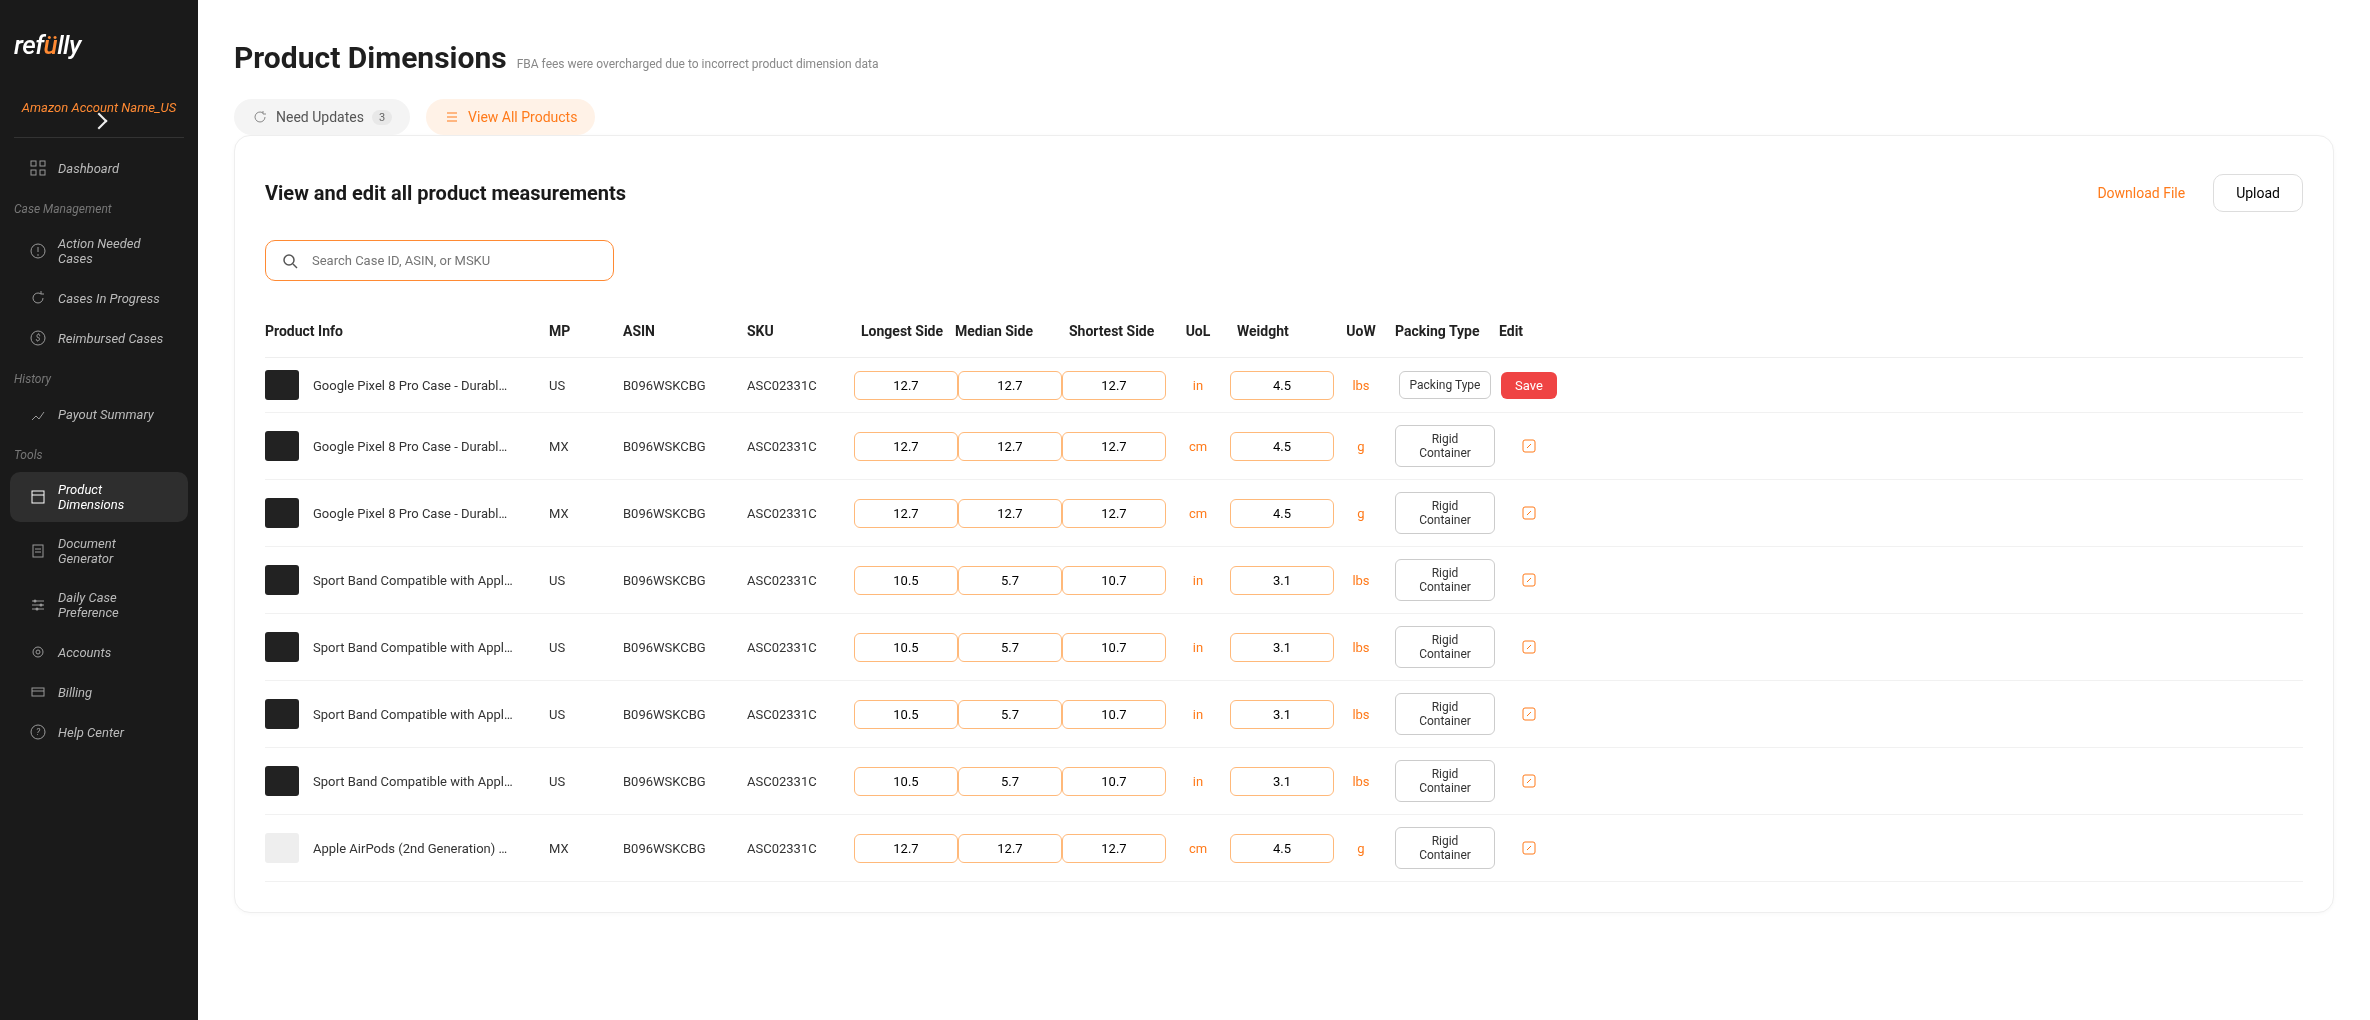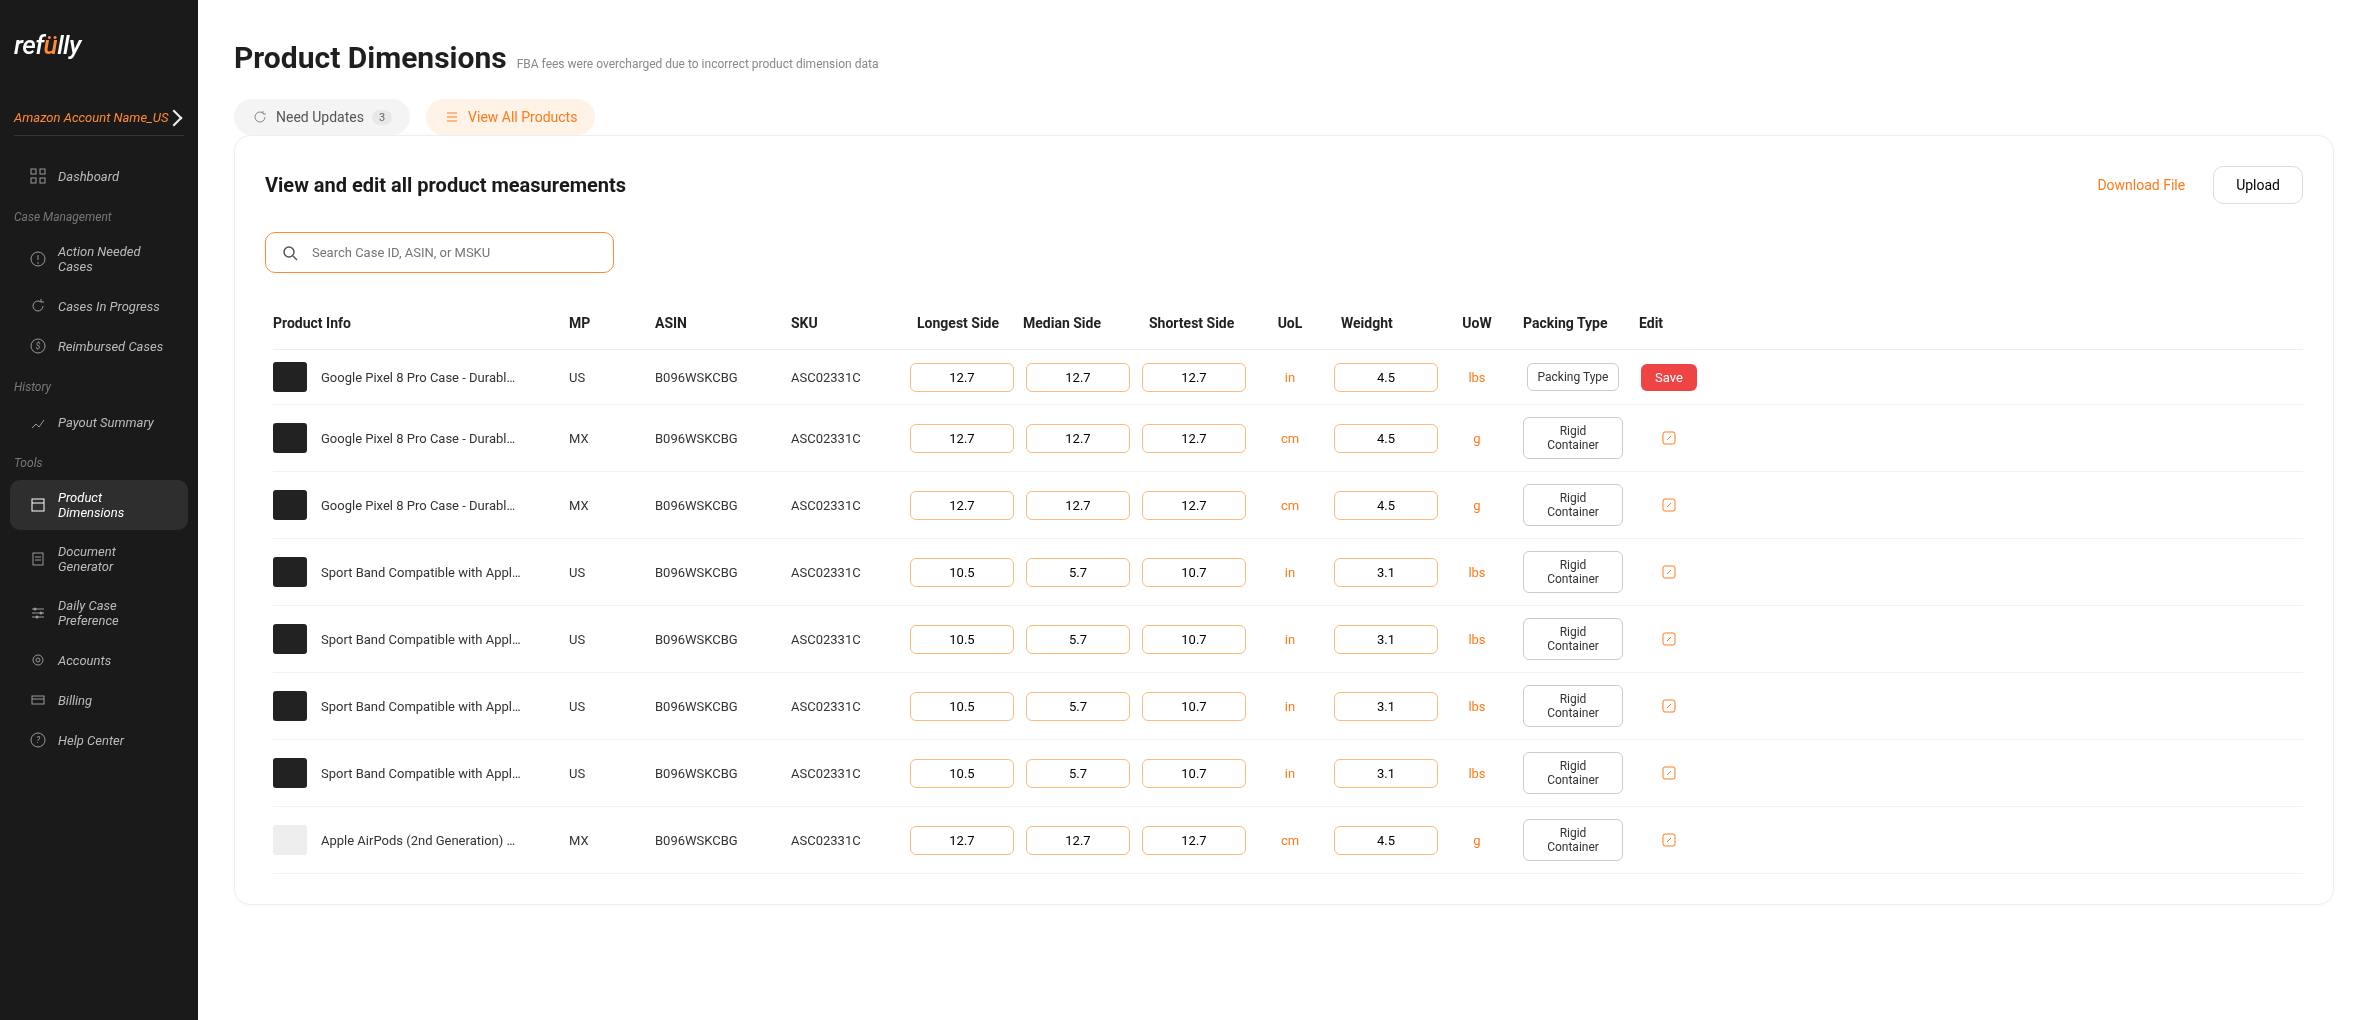--- a/index.html
+++ b/index.html
@@ -3,51 +3,51 @@
 <meta charset="utf-8">
 <style>
 * { margin: 0; padding: 0; box-sizing: border-box; font-family: -apple-system, BlinkMacSystemFont, "Segoe UI", Roboto, sans-serif; }
 body { display: flex; background: #fff; color: #1a1a1a; font-size: 14px; }
 
 
 .sidebar { width: 198px; background: #1a1a1a; color: #999; min-height: 100vh; padding: 20px 0; display: flex; flex-direction: column; font-style: italic; }
 .logo { padding: 10px 14px 20px; }
 .logo-text { font-size: 26px; font-weight: 500; color: #fff; letter-spacing: -0.5px; }
 .logo-u { color: #ff8a33; position: relative; display:inline-block; }
-.account-sel { margin: 20px 14px; padding: 10px 0; display: flex; align-items: center; justify-content: flex-start; border-bottom: 1px solid #333; color: #ff8a33; font-size: 13px; cursor: pointer; }
+.account-sel { margin: 10px 14px; padding: 10px 0; display: flex; align-items: center; justify-content: flex-start; border-bottom: 1px solid #333; color: #ff8a33; font-size: 13px; cursor: pointer; flex-direction: column; }
 .nav-section-h { font-size: 12px; color: #777; padding: 14px 14px 8px; }
 .nav-item { display: flex; align-items: center; gap: 12px; padding: 10px 20px; font-size: 13px; color: #bbb; cursor: pointer; margin: 2px 10px; border-radius: 10px; }
 .nav-item.active { background: #2e2e2e; color: #fff; }
 .nav-icon { width: 16px; height: 16px; flex-shrink: 0; display:flex; align-items:center; justify-content:center; }
 .chev { width:12px; height:12px; border-top:2px solid #eee; border-right:2px solid #eee; transform:rotate(45deg); }
 
 
 .main { flex:1; padding: 40px 36px; background:#fff; }
 .page-head { display:flex; align-items:baseline; gap:10px; margin-bottom:24px; }
 .page-title { font-size:30px; font-weight:700; color:#1f1f1f; }
 .page-sub { font-size:12px; color:#888; }
 
 .tabs { display:flex; gap:16px; margin-bottom:0; }
 .tab { display:flex; align-items:center; gap:8px; padding:10px 18px; border-radius:20px; font-size:14px; cursor:pointer; color:#555; background:#f4f4f4; border:none; }
 .tab.active { background:#fff2e7; color:#ff7a1a; }
 .badge { background:#e8e8e8; color:#666; border-radius:10px; padding:1px 7px; font-size:11px; }
 
 .card { background:#fff; border:1px solid #eee; border-radius:16px; padding:30px; margin-top:0; box-shadow: 0 1px 4px rgba(0,0,0,0.03); }
-.card-head { display:flex; justify-content:space-between; align-items:center; margin-bottom:28px; }
+.card-head { display:flex; justify-content:space-between; align-items:center; margin-bottom:28px;margin-top:8px; }
 .card-title { font-size:20px; font-weight:700; }
 .card-actions { display:flex; gap:14px; align-items:center; }
 .link-btn { color:#ff7a1a; background:none; border:none; font-size:14px; cursor:pointer; padding:10px 14px; }
 .upload-btn { border:1px solid #ddd; background:#fff; padding:10px 22px; border-radius:10px; font-size:14px; cursor:pointer; }
 
 .search-wrap { position:relative; margin-bottom:24px; }
 .search-input { width:349px; padding:12px 14px 12px 46px; border:1px solid #ff8a33; border-radius:10px; font-size:13px; outline:none; }
 .search-ico { position:absolute; left:16px; top:50%; transform:translateY(-50%); color:#666; }
 
 .tbl { width:100%; }
-.thead, .row { display:grid; grid-template-columns: 280px 70px 120px 110px 90px 110px 90px 70px 90px 60px 100px 60px; gap:16px; align-items:center; padding:12px 0;margin-left:8px; }
+.thead, .row { display:grid; grid-template-columns: 280px 70px 120px 110px 90px 110px 90px 70px 90px 60px 100px 60px; gap:4px; align-items:center; padding:12px 0; }
 .thead { font-weight:700; font-size:14px; color:#222; border-bottom:1px solid #eee; padding:18px 0; }
 .row { border-bottom:1px solid #f1f1f1; font-size:13px; color:#333; }
 .pinfo { display:flex; align-items:center; gap:14px; }
 .thumb { width:34px; height:30px; background:#222; border-radius:3px; }
 .thumb.light { background:#eee; }
 .pname { white-space:nowrap; overflow:hidden; text-overflow:ellipsis; max-width:200px; }
 .dim-input { width:104px; padding:6px 0; text-align:center; border:1px solid #ffb97a; border-radius:6px; font-size:13px; background:#fff; }
 .unit { color:#ff7a1a; font-size:13px; text-align:center; }
 .pack-sel { border:1px solid #ccc; border-radius:6px; padding:6px 10px; font-size:12px; background:#fff; min-width:90px; text-align:center; }
 .save-btn { background:#ef4444; color:#fff; border:none; border-radius:6px; padding:6px 14px; font-size:13px; cursor:pointer; }

